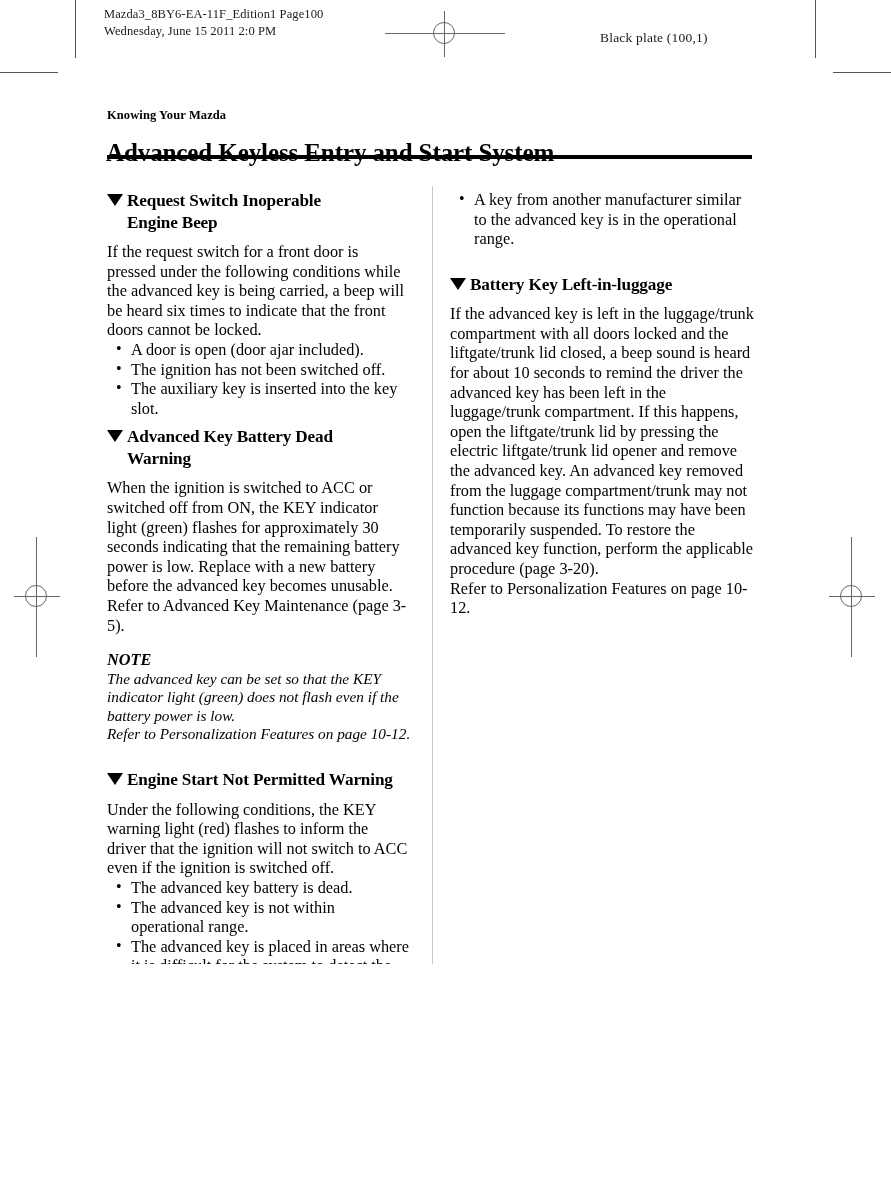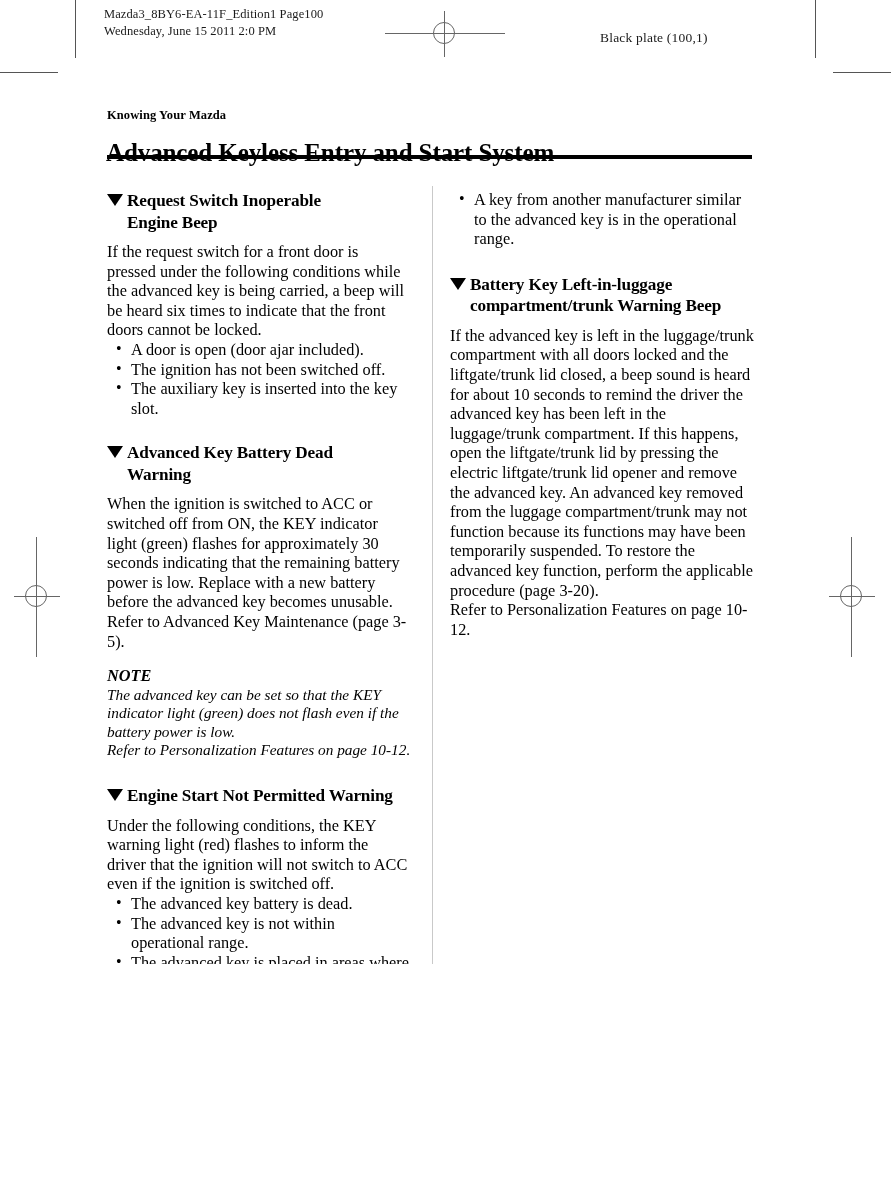--- a/index.html
+++ b/index.html
@@ -248,21 +248,21 @@
       <span class="tri"></span><span>Request Switch Inoperable</span>
       <span class="ln2">Engine Beep</span>
     </h3>
     <p class="body">If the request switch for a front door is pressed under the following conditions while the advanced key is being carried, a beep will be heard six times to indicate that the front doors cannot be locked.</p>
     <ul class="bullets">
       <li>A door is open (door ajar included).</li>
       <li>The ignition has not been switched off.</li>
       <li>The auxiliary key is inserted into the key slot.</li>
     </ul>
 
-    <h3 class="sec" style="margin-top:24px;">
+    <h3 class="sec" style="margin-top:8px;">
       <span class="tri"></span><span>Advanced Key Battery Dead</span>
       <span class="ln2">Warning</span>
     </h3>
     <p class="body">When the ignition is switched to ACC or switched off from ON, the KEY indicator light (green) flashes for approximately 30 seconds indicating that the remaining battery power is low. Replace with a new battery before the advanced key becomes unusable.</p>
     <p class="body">Refer to Advanced Key Maintenance (page 3-5).</p>
     <div class="note-head">NOTE</div>
     <p class="note-body" style="margin:0;">The advanced key can be set so that the KEY indicator light (green) does not flash even if the battery power is low.</p>
     <p class="note-body" style="margin:0;">Refer to Personalization Features on page 10-12.</p>
 
     <h3 class="sec" style="margin-top:25px;">
@@ -276,21 +276,20 @@
     </ul>
   </div>
 
   <div class="col col-right">
     <ul class="bullets">
       <li>A key from another manufacturer similar to the advanced key is in the operational range.</li>
     </ul>
 
     <h3 class="sec" style="margin-top:25px;">
       <span class="tri"></span><span>Battery Key Left-in-luggage</span>
-      <span class="ln2">compartment/trunk Warning Beep</span>
     </h3>
     <p class="body">If the advanced key is left in the luggage/trunk compartment with all doors locked and the liftgate/trunk lid closed, a beep sound is heard for about 10 seconds to remind the driver the advanced key has been left in the luggage/trunk compartment. If this happens, open the liftgate/trunk lid by pressing the electric liftgate/trunk lid opener and remove the advanced key. An advanced key removed from the luggage compartment/trunk may not function because its functions may have been temporarily suspended. To restore the advanced key function, perform the applicable procedure (page 3-20).</p>
     <p class="body">Refer to Personalization Features on page 10-12.</p>
   </div>
 
   <div class="folio">3-22</div>
   <div class="form-no">Form No.8BY6-EA-11F</div>
 
 </div>
 

